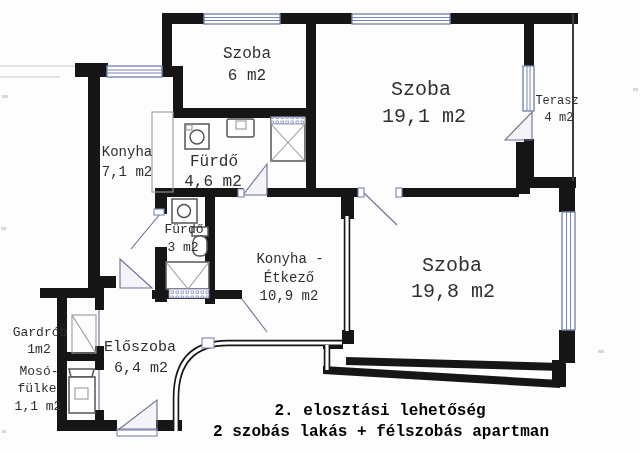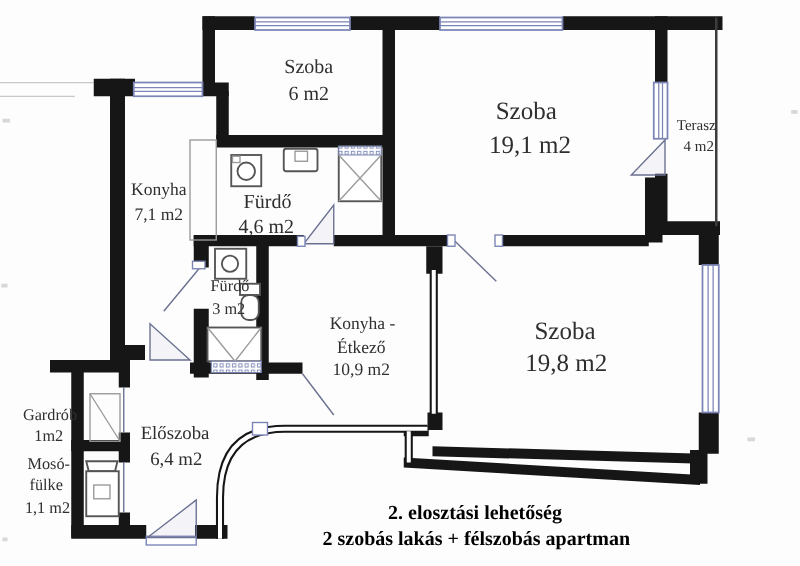--- a/index.html
+++ b/index.html
@@ -1,19 +1,19 @@
 <!DOCTYPE html>
 <html style="--wall: #161616; --window: #7b85b5; --label_text: #2f2f2f; --caption_text: #000000; --fixture: #555555; --background: #fdfdfd;"><head>
 <meta charset="utf-8">
 <style>
   html,body{margin:0;padding:0;background:#ffffff;}
   .stage{
     position:relative;width:640px;height:453px;
     background:var(--background,#fdfdfd);
-    font-family:Liberation Serif, serif;
+    font-family:Liberation Mono, monospace;
     overflow:hidden;
   }
   svg{display:block;}
   .wall{fill:var(--wall,#161616);stroke:none;}
   .thin{stroke:#3c3c3c;stroke-width:2;fill:none;}
   .dbl-outer{stroke:var(--wall,#161616);stroke-width:6.5;fill:none;}
   .dbl-inner{stroke:#ffffff;stroke-width:3.2;fill:none;}
   .win{fill:#ffffff;stroke:var(--window,#7b85b5);stroke-width:1.4;}
   .winline{stroke:var(--window,#7b85b5);stroke-width:1;fill:none;}
   .jamb{fill:#ffffff;stroke:var(--window,#7b85b5);stroke-width:1.1;}

